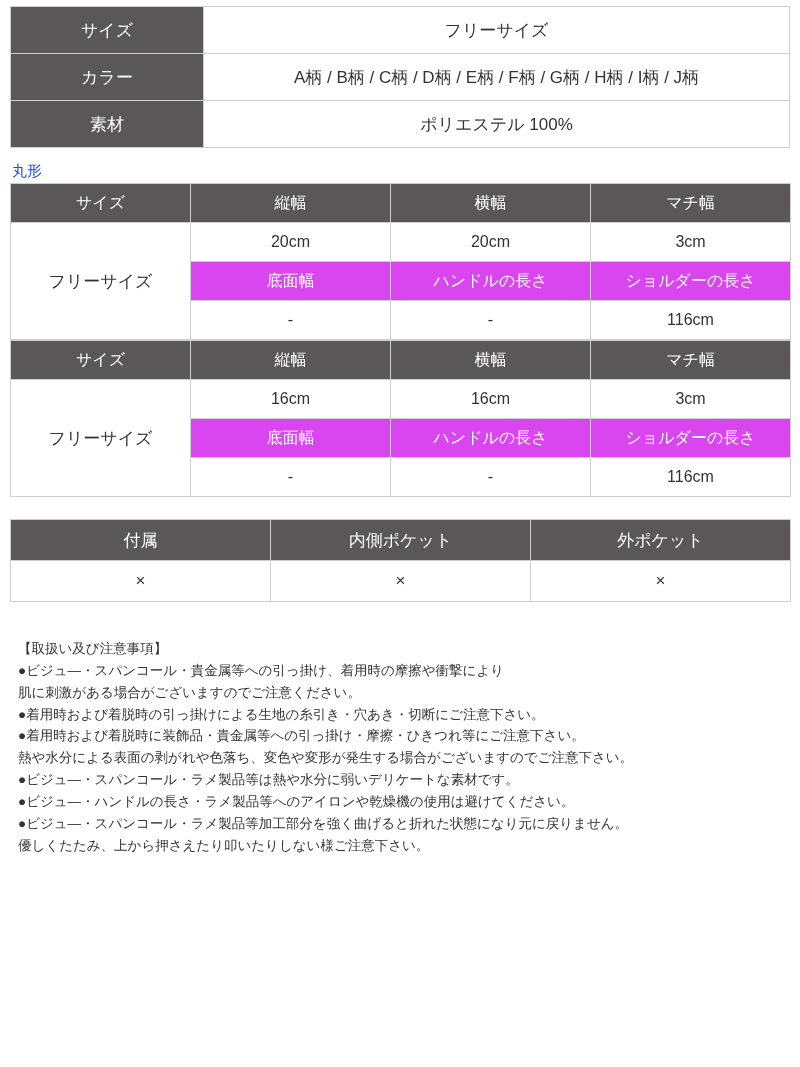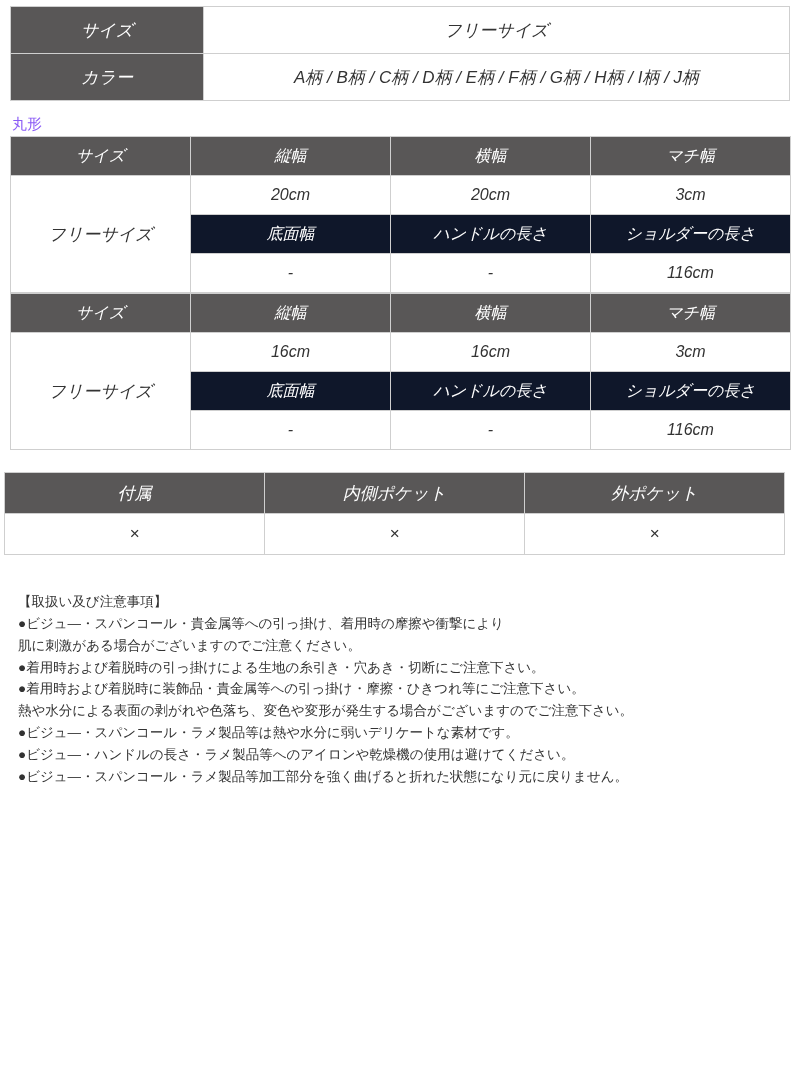--- a/index.html
+++ b/index.html
@@ -18,21 +18,20 @@
     width: 800px;
     min-height: 1067px;
     position: relative;
     box-sizing: border-box;
   }
 
   
   table {
     border-collapse: collapse;
     table-layout: fixed;
-    font-style: italic;
   }
   .spec-table {
     width: 780px;
     margin: 6px 10px 0 10px;
   }
   .spec-table td {
     border: 1px solid #cfcfcf;
     height: 44px;
     font-size: 17px;
     text-align: center;
@@ -45,50 +44,50 @@
     font-weight: normal;
   }
   .label-col {
     width: 190px;
   }
 
   
   .group-title {
     margin: 14px 7px 2px 12px;
     font-size: 15px;
-    color: #8b5cf6;
+    color: #1d4ed8;
   }
   .size-table {
     width: 780px;
     margin: 0 10px;
   }
   .size-table td {
     border: 1px solid #cfcfcf;
     height: 36px;
     font-size: 16px;
     text-align: center;
     vertical-align: middle;
   }
   .size-table .head td {
     background: #595757;
     color: #fff;
     height: 36px;
   }
   .size-table .subhead td {
-    background: #0f172a;
+    background: #d946ef;
     color: #fff;
   }
   .size-table .free-cell {
     font-size: 17px;
   }
 
   
   .pocket-table {
     width: 780px;
-    margin: 22px 10px 0 4px;
+    margin: 22px 10px 0 10px;
     padding-left: 9px;
   }
   .pocket-table td {
     border: 1px solid #cfcfcf;
     height: 38px;
     font-size: 17px;
     text-align: center;
     vertical-align: middle;
   }
 
@@ -110,20 +109,24 @@
 
   <table class="spec-table">
     <tbody>
       <tr>
         <td class="dark label-col">サイズ</td>
         <td>フリーサイズ</td>
       </tr>
       <tr>
         <td class="dark label-col">カラー</td>
         <td>A柄 / B柄 / C柄 / D柄 / E柄 / F柄 / G柄 / H柄 / I柄 / J柄</td>
+      </tr>
+      <tr>
+        <td class="dark label-col">素材</td>
+        <td>ポリエステル 100%</td>
       </tr>
     </tbody>
   </table>
 
   <div class="group-title">丸形</div>
   <table class="size-table">
     <colgroup>
       <col style="width:180px">
       <col style="width:200px">
       <col style="width:200px">
@@ -211,15 +214,16 @@
   <div class="notes">
     <div>【取扱い及び注意事項】</div>
     <div>●ビジュ―・スパンコール・貴金属等への引っ掛け、着用時の摩擦や衝撃により</div>
     <div>肌に刺激がある場合がございますのでご注意ください。</div>
     <div>●着用時および着脱時の引っ掛けによる生地の糸引き・穴あき・切断にご注意下さい。</div>
     <div>●着用時および着脱時に装飾品・貴金属等への引っ掛け・摩擦・ひきつれ等にご注意下さい。</div>
     <div>熱や水分による表面の剥がれや色落ち、変色や変形が発生する場合がございますのでご注意下さい。</div>
     <div>●ビジュ―・スパンコール・ラメ製品等は熱や水分に弱いデリケートな素材です。</div>
     <div>●ビジュ―・ハンドルの長さ・ラメ製品等へのアイロンや乾燥機の使用は避けてください。</div>
     <div>●ビジュ―・スパンコール・ラメ製品等加工部分を強く曲げると折れた状態になり元に戻りません。</div>
+    <div>優しくたたみ、上から押さえたり叩いたりしない様ご注意下さい。</div>
   </div>
 
 </div>
 
 </body></html>

